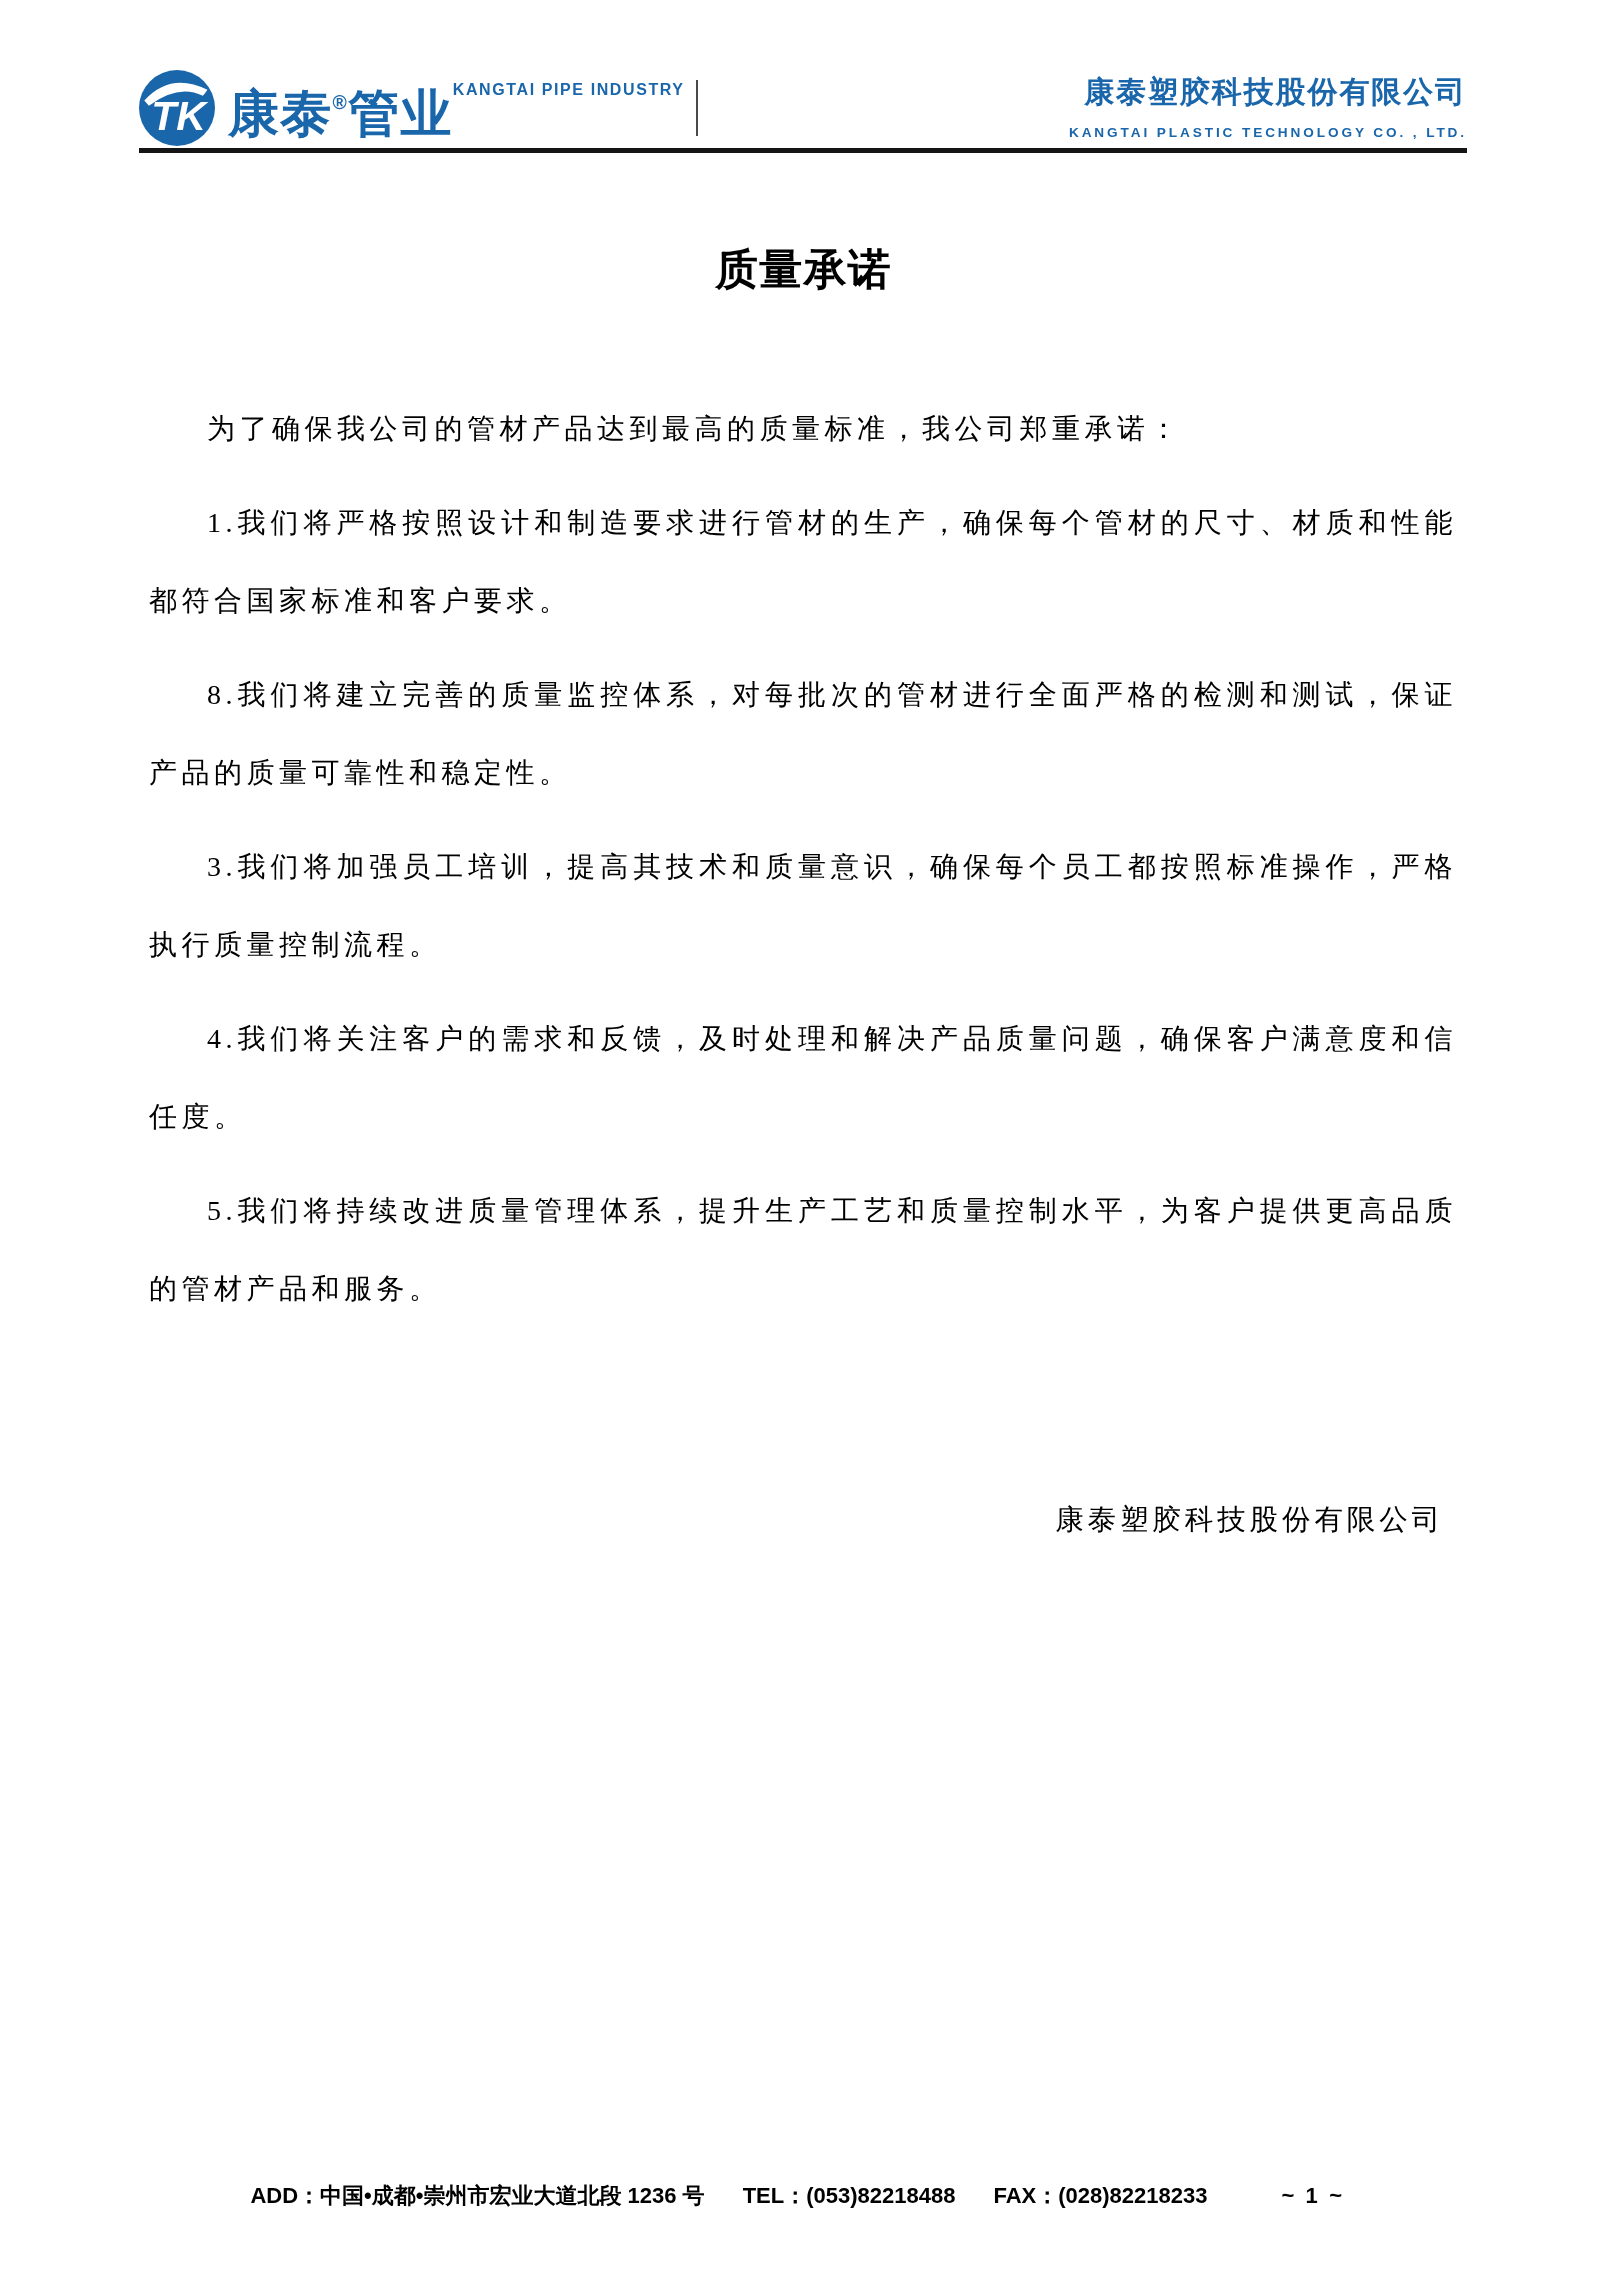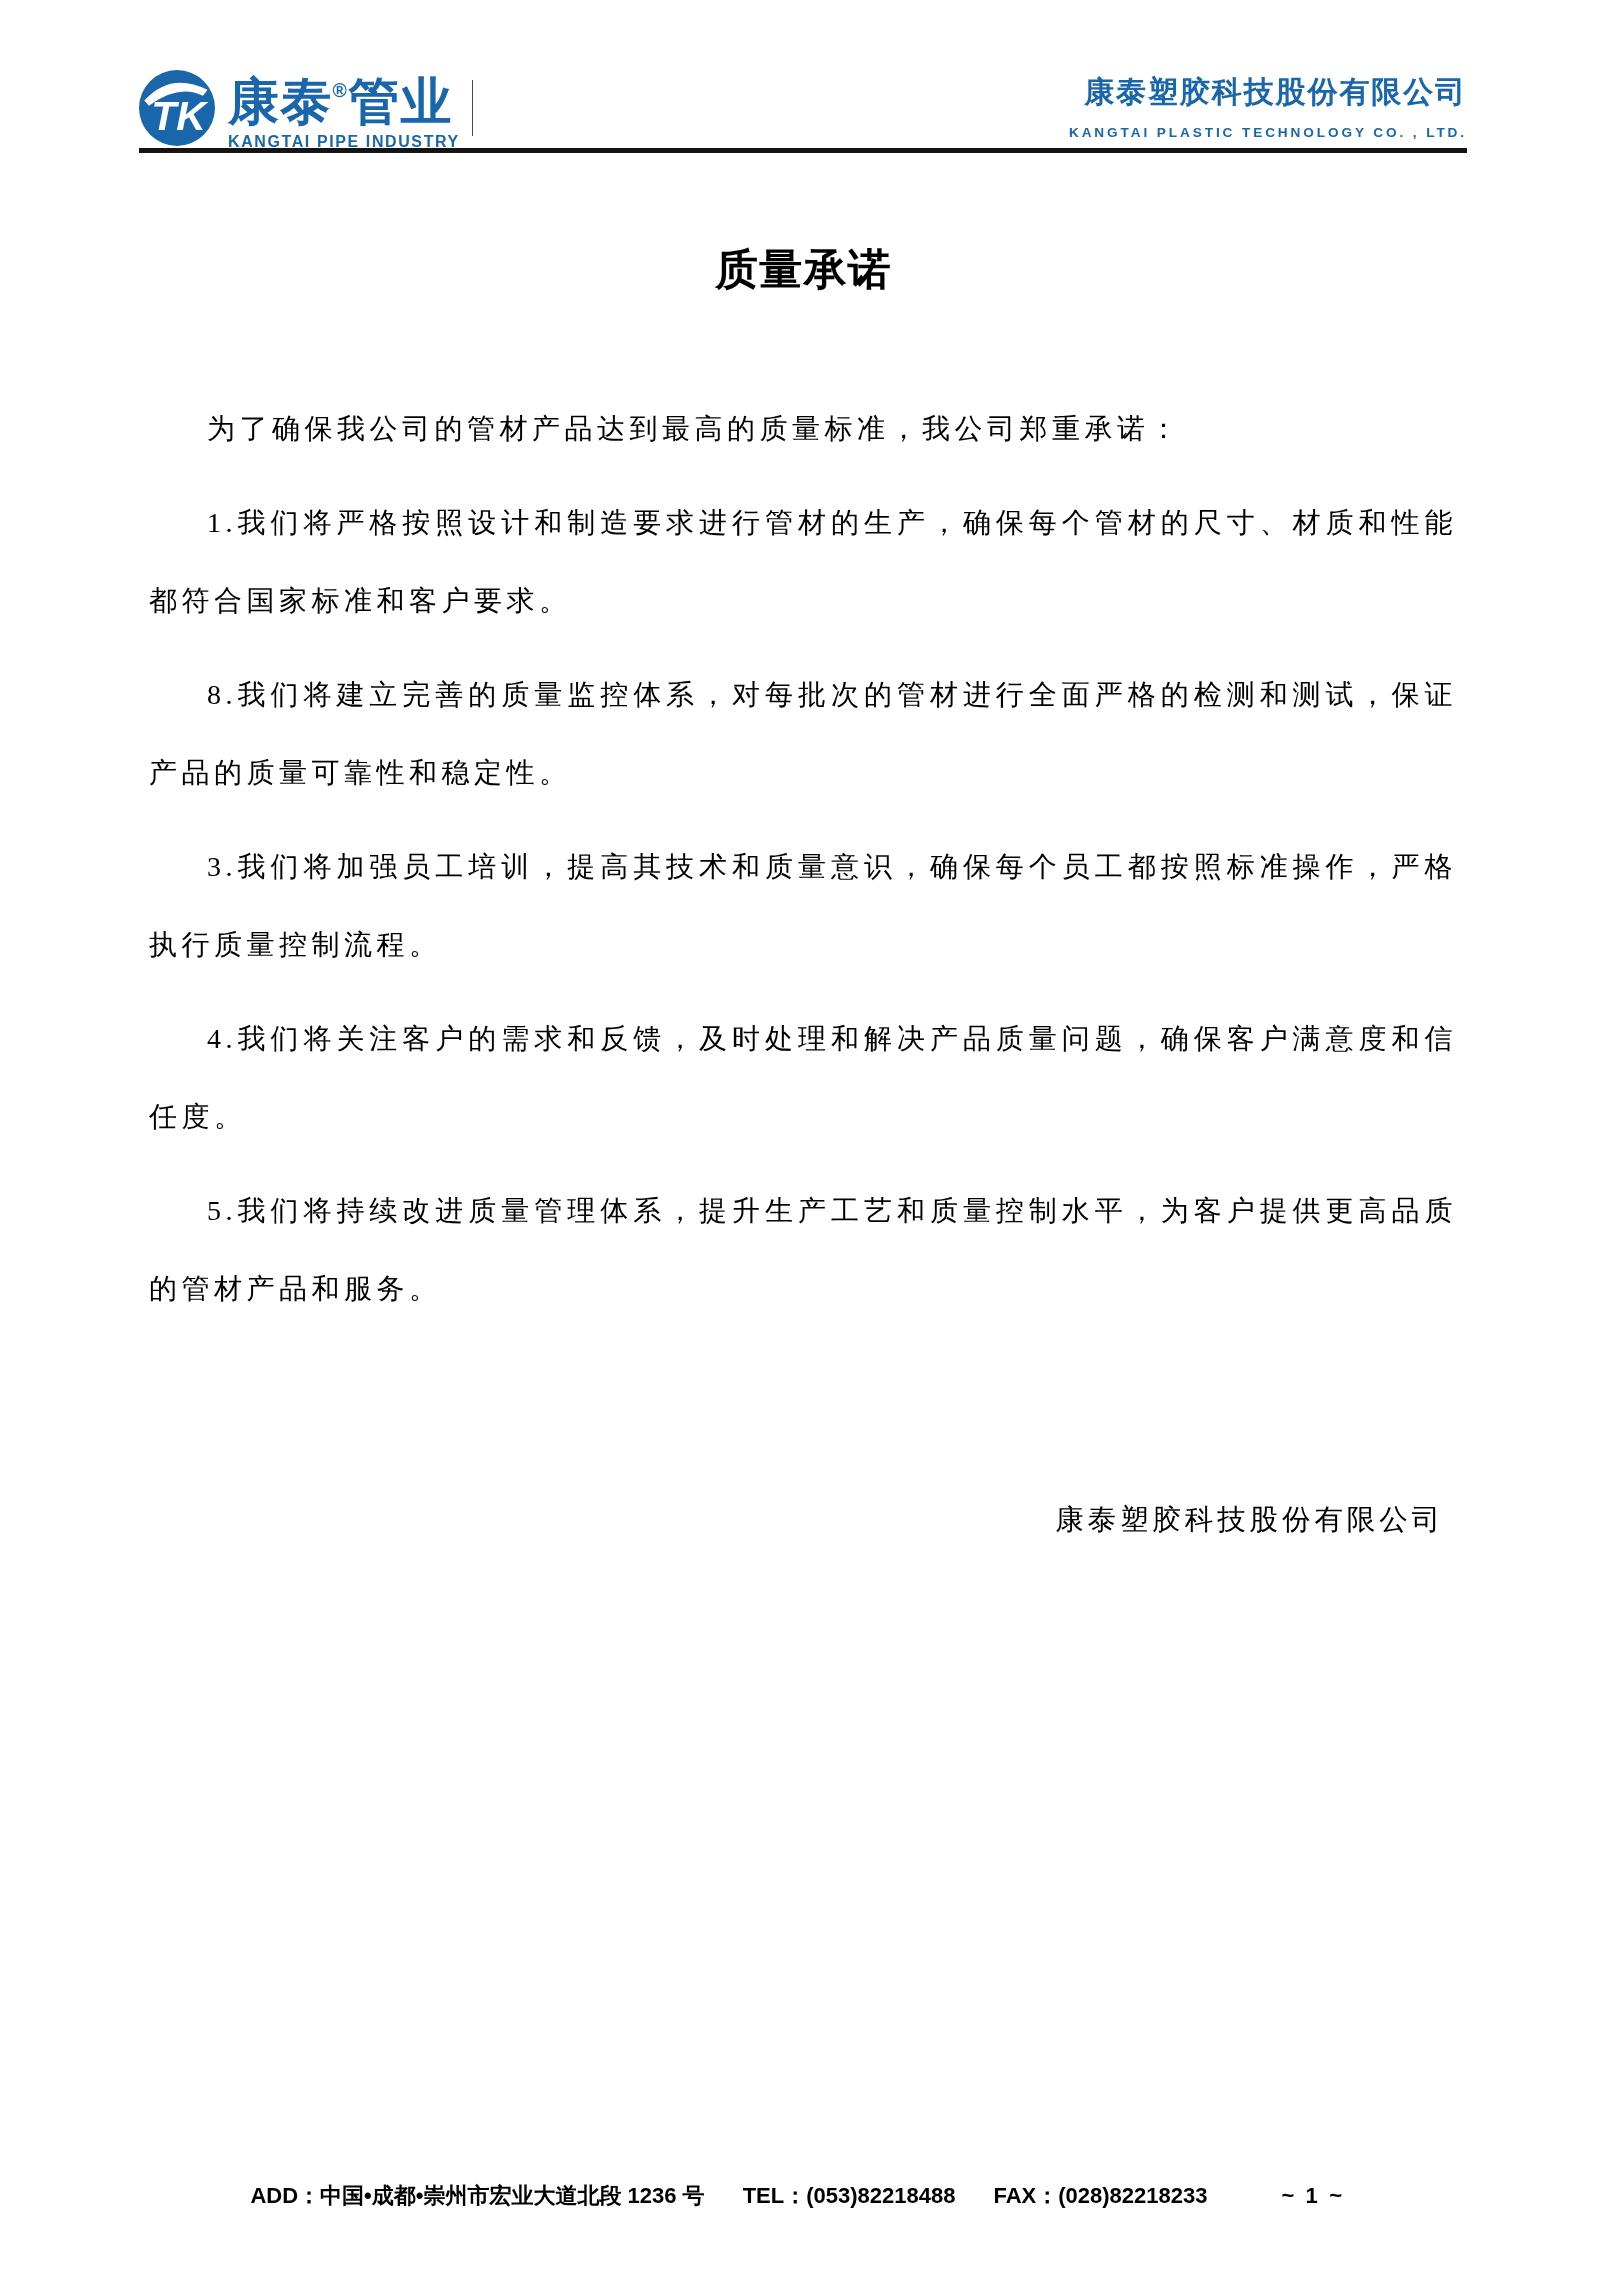--- a/index.html
+++ b/index.html
@@ -17,21 +17,21 @@
   
   .letterhead {
     position: absolute;
     top: 65px; left: 139px; right: 140px;
     height: 85px;
     display: flex;
     align-items: center;
   }
   .logo-group { display: flex; align-items: center; gap: 13px; }
   .tk-circle { width: 76px; height: 76px; flex: 0 0 auto; }
-  .brand { display: flex; flex-direction: column; align-items: flex-start; justify-content: flex-end; }
+  .brand { display: flex; flex-direction: row; align-items: flex-start; justify-content: flex-end; }
   .brand-cn {
     font-family: "Liberation Sans", "DejaVu Sans", sans-serif;
     font-weight: bold;
     font-size: 51px;
     line-height: 52px;
     color: #1a66ab;
     letter-spacing: 1.3px;
     white-space: nowrap;
   }
   .brand-cn sup { font-size: 19.4px; vertical-align: 22px; }

